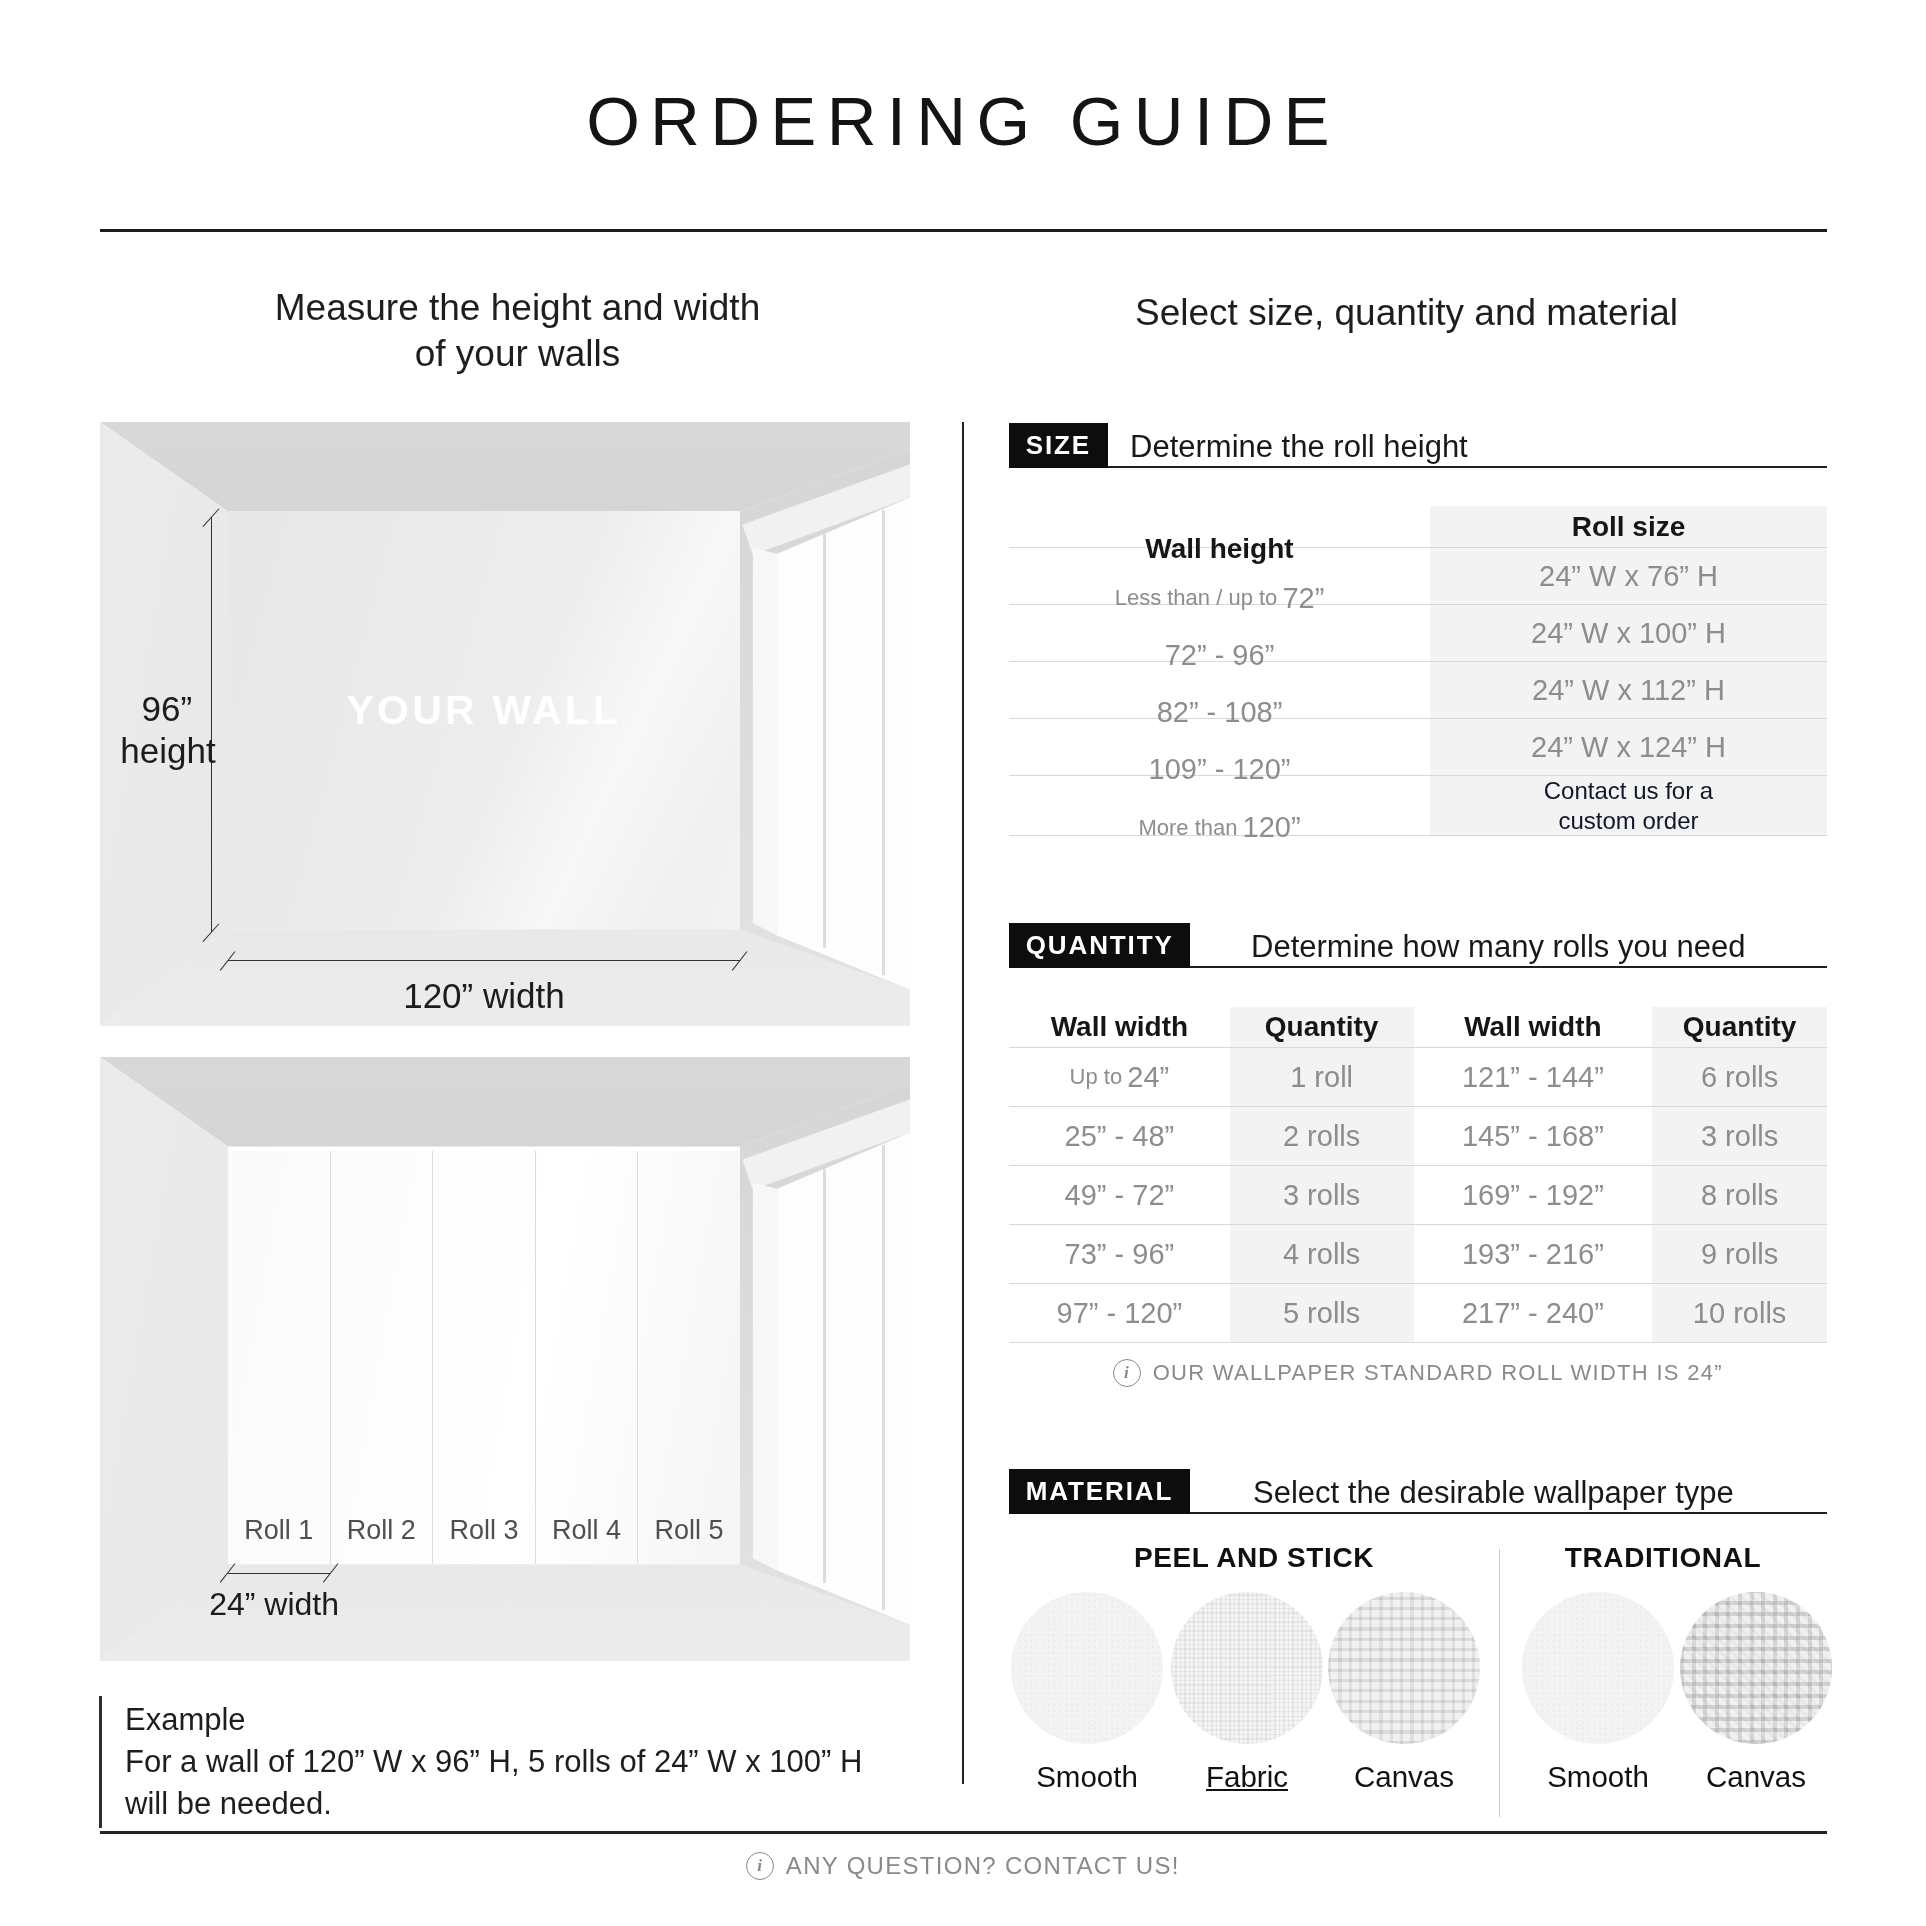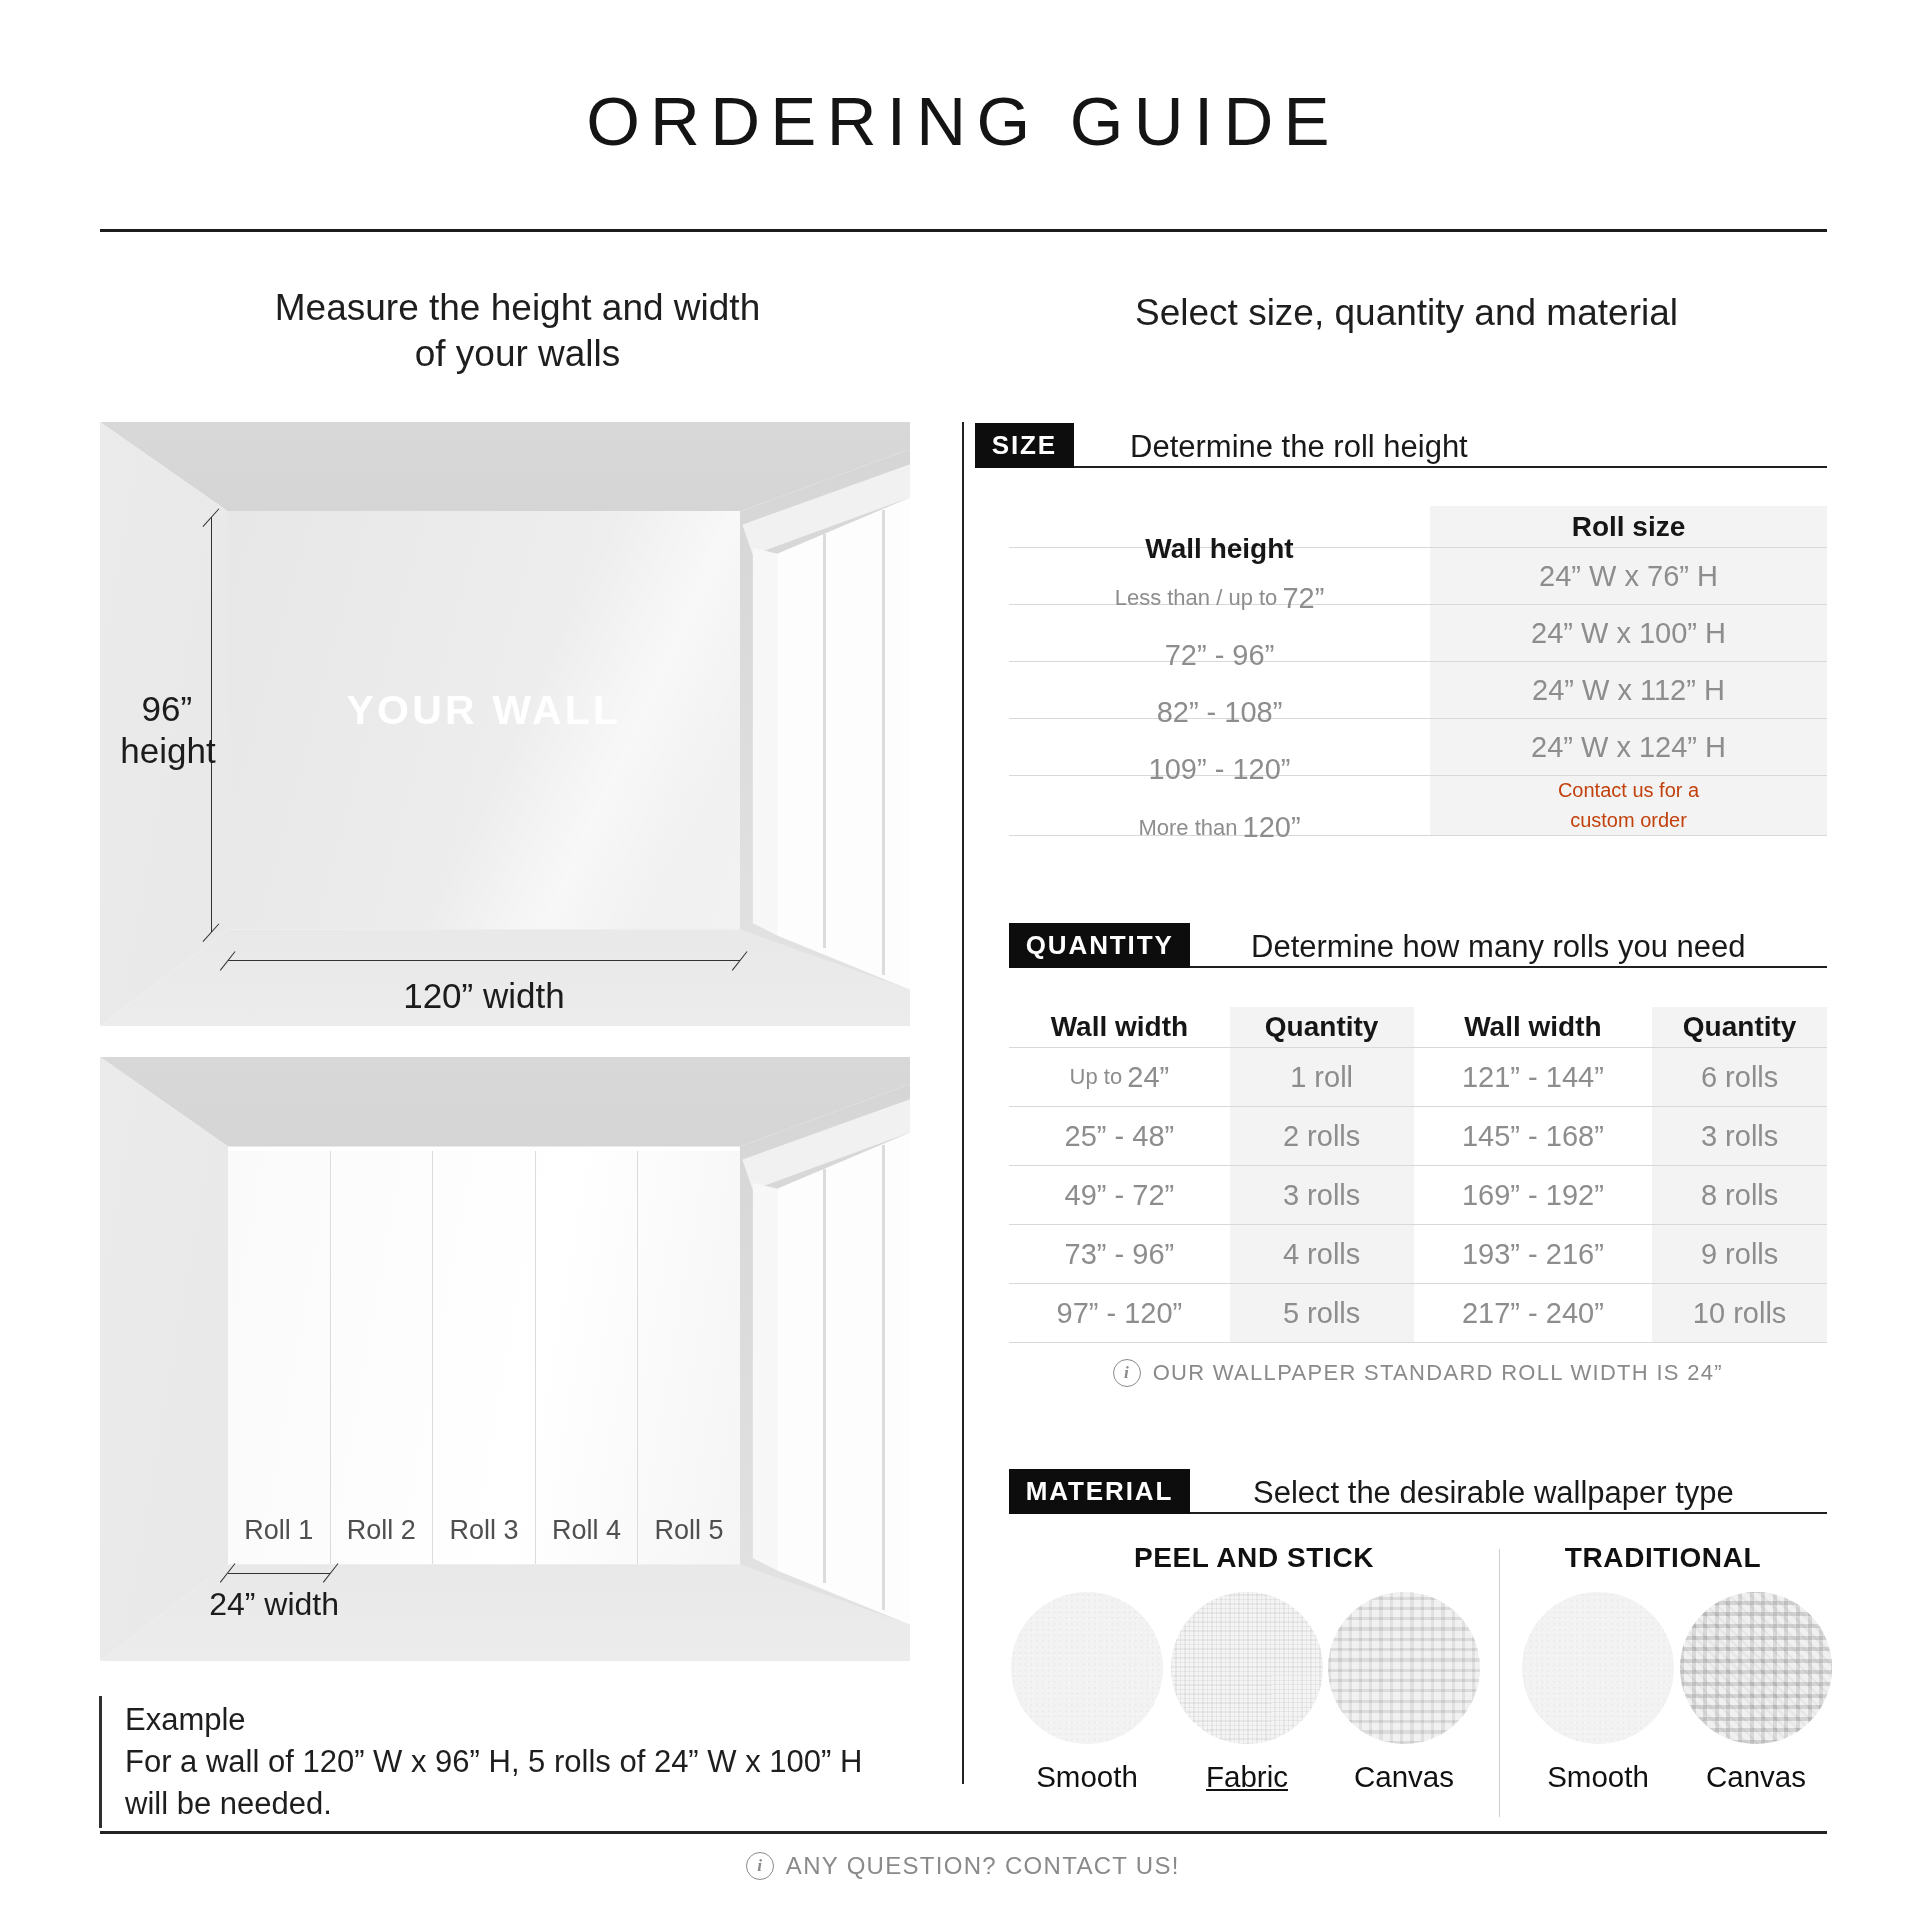--- a/index.html
+++ b/index.html
@@ -65,21 +65,21 @@
   .hdim-label1{left:15.8%;top:91.8%;width:63.2%;text-align:center;font-size:35px;color:#1c1c1c;}
   .hdim-label2{left:7%;top:87.6%;width:29%;text-align:center;font-size:32px;color:#1c1c1c;}
 
   
   .example{left:99px;top:1696px;border-left:3.2px solid #2f2f2f;padding:2.6px 0 3.9px 23px;
            font-size:31px;line-height:42px;color:#1e1e1e;}
 
   
   .badge{background:#0d0d0d;color:#ffffff;font-size:26px;font-weight:600;letter-spacing:1.9px;
          display:flex;align-items:center;padding:0 16.7px;height:45px;}
-  .badge-size{left:975px;top:423px;}
+  .badge-size{left:1009px;top:423px;}
   .badge-qty{left:1009px;top:923px;}
   .badge-mat{left:1009px;top:1469px;}
   .sec-sub{font-size:31px;color:#191919;}
   .sub-size{left:1130px;top:429px;}
   .sub-qty{left:1251px;top:929px;}
   .sub-mat{left:1253px;top:1475px;}
   .sec-rule{width:818px;height:1.9px;background:#1f1f1f;}
   .rule-size{left:1009px;top:466px;}
   .rule-qty{left:1009px;top:966px;}
   .rule-mat{left:1009px;top:1512px;}
@@ -92,21 +92,21 @@
   .trow + .trow{border-top:1.3px solid #d8d8d8;}
   .size-table .trow{height:56px;} .size-table .trow.head{height:41px;} .size-table .trow.tall{height:59px;}
   .qty-table .trow{height:58px;} .qty-table .trow.head{height:40px;}
   .cell{display:flex;align-items:center;justify-content:center;height:100%;text-align:center;}
   .size-table .c1{width:421px;margin-top:44px;} .size-table .c2{width:397px;}
   .qty-table .c1{width:221px;} .qty-table .c2{width:184px;} .qty-table .c3{width:239px;} .qty-table .c4{width:175px;}
   .shaded{background:#f3f3f3;}
   .th{font-size:28px;font-weight:600;color:#161616;}
   .val{font-size:29px;color:#8d8d8d;}
   .pre{font-size:22px;color:#8d8d8d;margin-right:5.1px;align-self:center;}
-  .two-line{font-size:20px;line-height:29.5px;color:#c2410c;}
+  .two-line{font-size:24px;line-height:29.5px;color:#0f172a;}
 
   
   .note-row{display:flex;align-items:center;justify-content:center;gap:11.6px;color:#8a8a8a;}
   .qty-note{left:1009px;top:1359px;width:818px;font-size:22px;letter-spacing:1.3px;}
   .footer-note{left:0;top:1852px;width:1926px;font-size:24px;letter-spacing:1.3px;}
   .info-icon{display:inline-flex;align-items:center;justify-content:center;width:26px;height:26px;
              border:1.9px solid #8a8a8a;border-radius:50%;font-size:17.3px;font-weight:600;color:#8a8a8a;flex:none;
              font-family:"Liberation Serif","DejaVu Serif",serif;font-style:italic;}
   .footer-rule{left:100px;top:1831px;width:1727px;height:2.6px;background:#232323;}
 

